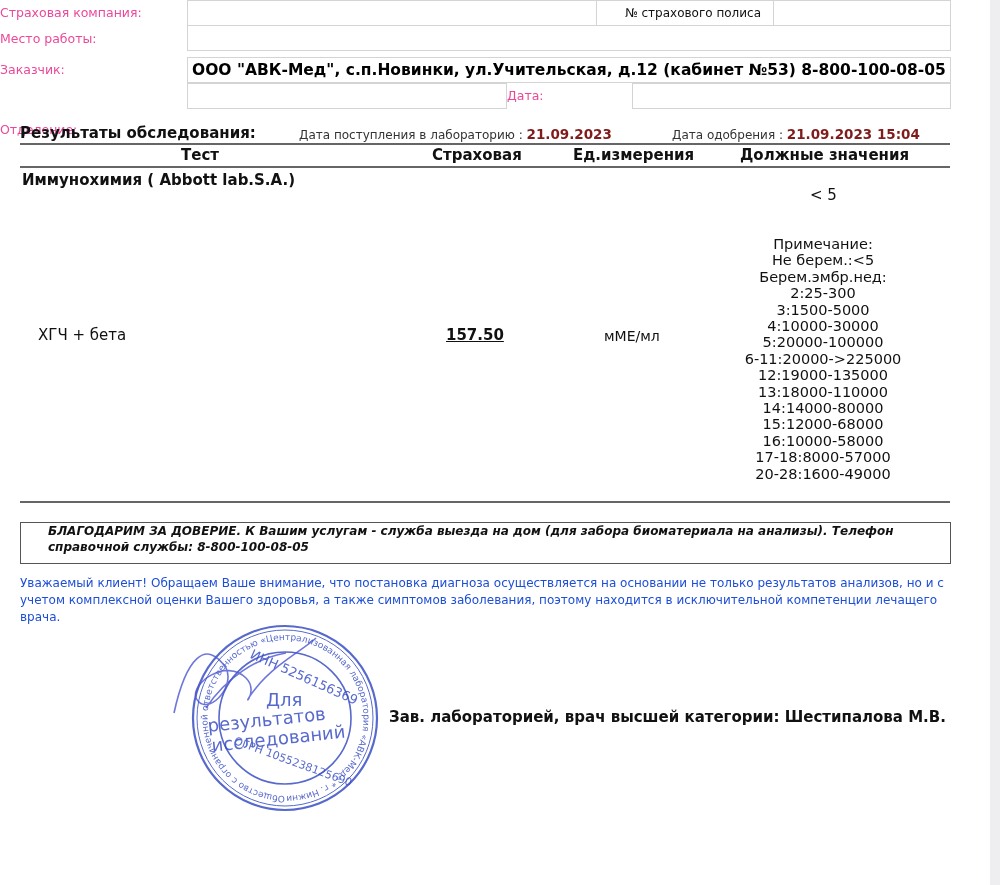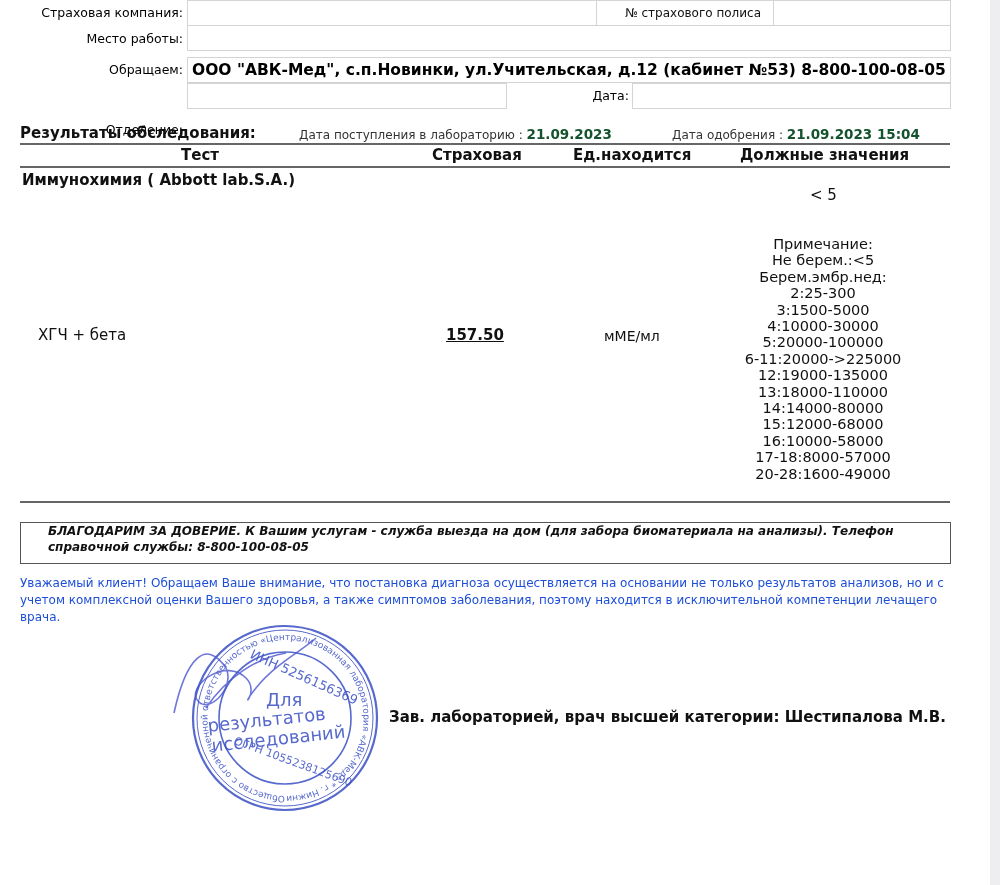--- a/index.html
+++ b/index.html
@@ -1,29 +1,29 @@
 <!DOCTYPE html>
 <html><head>
   <meta charset="utf-8">
   <style>
     html, body { margin: 0; padding: 0; }
     body {
       width: 1000px; height: 885px; overflow: hidden; position: relative;
       background: #ffffff; font-family: "DejaVu Sans", sans-serif; color: #111;
     }
     .right-band { position: absolute; left: 990px; top: 0; width: 10px; height: 885px; background: #eeeef0; }
-    .lbl { position: absolute; text-align: right; color: #000000; line-height: 24px; }
+    .lbl { position: absolute; text-align: left; color: #ec4899; line-height: 24px; }
     .box { position: absolute; border: 1px solid #d4d4d4; background: #fff; box-sizing: border-box; height: 26px; }
     .box.val { font-weight: bold; font-size: 15.5px; line-height: 24px; padding-left: 4px; color: #000; white-space: nowrap; }
 
     
     .res-title { position: absolute; left: 20px; top: 124px; font-weight: bold; font-size: 15px; }
     .date-in { position: absolute; left: 299px; top: 126px; font-size: 12px; color: #333; }
     .date-ok { position: absolute; left: 672px; top: 126px; font-size: 12px; color: #333; }
-    .date-in b, .date-ok b { color: #14532d; font-size: 13.5px; }
+    .date-in b, .date-ok b { color: #7f1d1d; font-size: 13.5px; }
     .hr { position: absolute; left: 20px; width: 930px; height: 2px; background: #666; }
 
     .th { position: absolute; top: 146px; font-weight: bold; font-size: 15px; }
 
     .section { position: absolute; left: 22px; top: 171px; font-weight: bold; font-size: 15px; }
 
     .test-name { position: absolute; left: 38px; top: 326px; font-size: 15px; }
     .test-result { position: absolute; left: 446px; top: 326px; font-size: 15px; font-weight: bold; text-decoration: underline; }
     .test-unit { position: absolute; left: 604px; top: 328px; font-size: 14px; }
 
@@ -53,21 +53,21 @@
   <div class="box" style="left:596px;top:0;width:178px;font-size:12px;line-height:24px;text-align:right;padding-right:12px;border-color:#d4d4d4;">№ страхового полиса</div>
   <div class="box" style="left:773px;top:0;width:178px;"></div>
 </div>
 
 <div>
   <div class="lbl" style="left:0;top:27px;width:183px;font-size:12.5px;">Место работы:</div>
   <div class="box" style="left:187px;top:25px;width:764px;"></div>
 </div>
 
 <div>
-  <div class="lbl" style="left:0;top:58px;width:183px;font-size:12.5px;">Обращаем:</div>
+  <div class="lbl" style="left:0;top:58px;width:183px;font-size:12.5px;">Заказчик:</div>
   <div class="box val" style="left:187px;top:57px;width:764px;">ООО "АВК-Мед", с.п.Новинки, ул.Учительская, д.12 (кабинет №53) 8-800-100-08-05</div>
 </div>
 
 <div>
   <div class="lbl" style="left:0;top:70px;width:183px;font-size:12.5px;margin-top:48px;">Отделение:</div>
   <div class="box" style="left:187px;top:83px;width:320px;"></div>
   <div class="lbl" style="left:507px;top:84px;width:122px;font-size:12.5px;">Дата:</div>
   <div class="box" style="left:632px;top:83px;width:319px;"></div>
 </div>
 
@@ -75,21 +75,21 @@
 <div class="date-in">
   <span>Дата поступления в лабораторию : </span><b>21.09.2023</b>
 </div>
 <div class="date-ok">
   <span>Дата одобрения : </span><b>21.09.2023 15:04</b>
 </div>
 <div class="hr" style="top:143px;"></div>
 
 <div class="th" style="left:181px;">Тест</div>
 <div class="th" style="left:432px;">Страховая</div>
-<div class="th" style="left:573px;">Ед.находится</div>
+<div class="th" style="left:573px;">Ед.измерения</div>
 <div class="th" style="left:740px;">Должные значения</div>
 <div class="hr" style="top:166px;"></div>
 
 <div class="section">Иммунохимия ( Abbott lab.S.A.)</div>
 
 <div>
   <div class="test-name">ХГЧ + бета</div>
   <div class="test-result">157.50</div>
   <div class="test-unit">мМЕ/мл</div>
   <div class="norm-top">&lt; 5</div>

